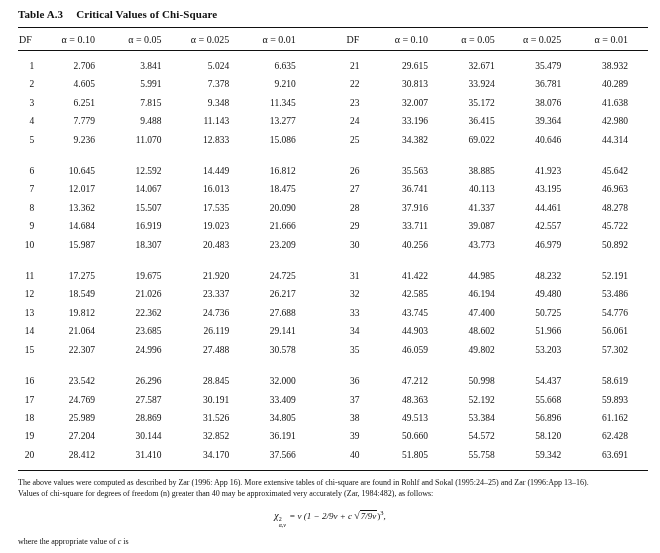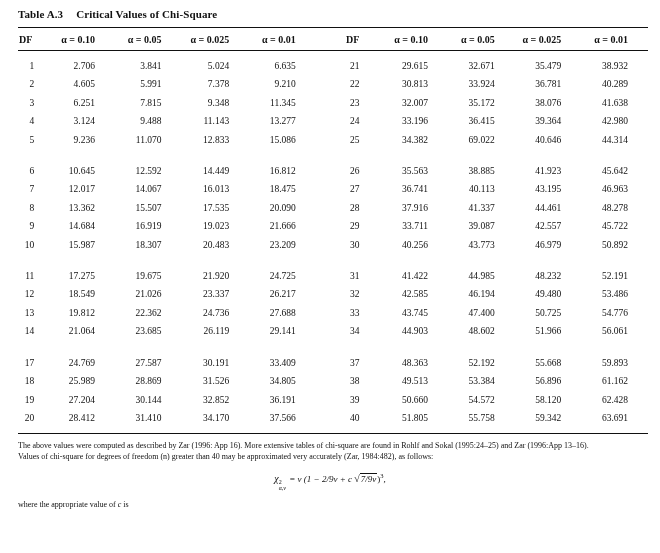--- a/index.html
+++ b/index.html
@@ -23,21 +23,21 @@
 
   table.main {
     margin: 7px 0 0 18px;
     width: 630px;
     border-collapse: collapse;
     border-top: 1px solid #111;
     border-bottom: 1px solid #111;
     table-layout: fixed;
   }
   table.main th {
-    font-weight: bold;
+    font-weight: normal;
     font-size: 10px;
     padding: 6px 0 5px 0;
     border-bottom: 1px solid #111;
   }
   table.main th.val, table.main td.val { text-align: right; padding-right: 20px; }
   table.main th.dfl { text-align: left; padding-left: 1px; }
   table.main td.dfl { text-align: right; padding-right: 14px; }
   table.main th.dfr, table.main td.dfr { text-align: right; padding-right: 20px; }
   table.main td {
     font-size: 9.5px;
@@ -148,21 +148,21 @@
           <td class="val">9.348</td>
           <td class="val">11.345</td>
           <td class="dfr">23</td>
           <td class="val">32.007</td>
           <td class="val">35.172</td>
           <td class="val">38.076</td>
           <td class="val">41.638</td>
         </tr>
         <tr>
           <td class="dfl">4</td>
-          <td class="val">3.124</td>
+          <td class="val">7.779</td>
           <td class="val">9.488</td>
           <td class="val">11.143</td>
           <td class="val">13.277</td>
           <td class="dfr">24</td>
           <td class="val">33.196</td>
           <td class="val">36.415</td>
           <td class="val">39.364</td>
           <td class="val">42.980</td>
         </tr>
         <tr>
@@ -284,22 +284,46 @@
           <td class="val">21.064</td>
           <td class="val">23.685</td>
           <td class="val">26.119</td>
           <td class="val">29.141</td>
           <td class="dfr">34</td>
           <td class="val">44.903</td>
           <td class="val">48.602</td>
           <td class="val">51.966</td>
           <td class="val">56.061</td>
         </tr>
+        <tr>
+          <td class="dfl">15</td>
+          <td class="val">22.307</td>
+          <td class="val">24.996</td>
+          <td class="val">27.488</td>
+          <td class="val">30.578</td>
+          <td class="dfr">35</td>
+          <td class="val">46.059</td>
+          <td class="val">49.802</td>
+          <td class="val">53.203</td>
+          <td class="val">57.302</td>
+        </tr>
         <tr class="spacer">
           <td colspan="10"></td>
+        </tr>
+        <tr>
+          <td class="dfl">16</td>
+          <td class="val">23.542</td>
+          <td class="val">26.296</td>
+          <td class="val">28.845</td>
+          <td class="val">32.000</td>
+          <td class="dfr">36</td>
+          <td class="val">47.212</td>
+          <td class="val">50.998</td>
+          <td class="val">54.437</td>
+          <td class="val">58.619</td>
         </tr>
         <tr>
           <td class="dfl">17</td>
           <td class="val">24.769</td>
           <td class="val">27.587</td>
           <td class="val">30.191</td>
           <td class="val">33.409</td>
           <td class="dfr">37</td>
           <td class="val">48.363</td>
           <td class="val">52.192</td>

